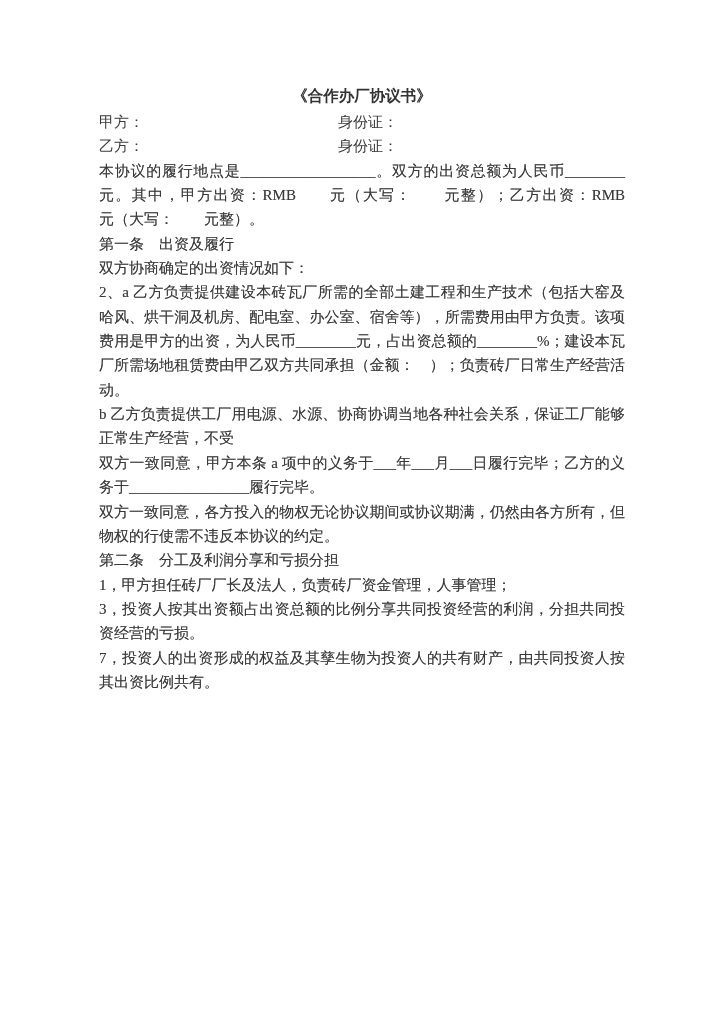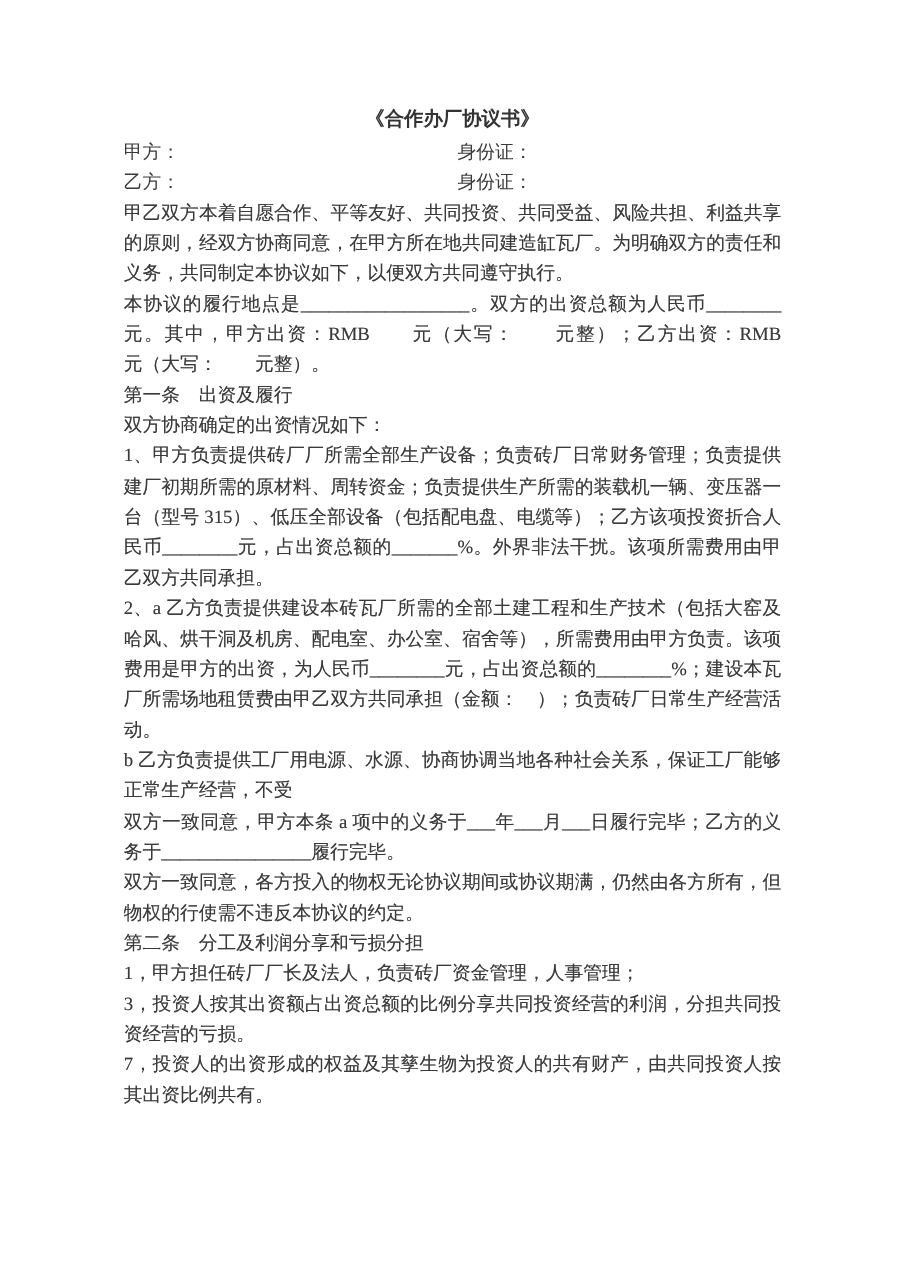--- a/index.html
+++ b/index.html
@@ -30,21 +30,20 @@
   }
   .party-row {
     position:relative;
     height:24.35px;
     white-space:nowrap;
   }
   .party-id {
     position:absolute;
     left:239px;
     top:0;
-    margin-left:28px;
   }
   p.body-par {
     margin:0;
     text-align:justify;
     word-break:break-all;
     text-shadow:0 0 0.4px rgba(70,70,70,0.55);
   }
 </style>
 </head>
 <body>
@@ -56,25 +55,23 @@
 
     <div class="party-row">
       <span>甲方：</span>
       <span class="party-id">身份证：</span>
     </div>
     <div class="party-row">
       <span>乙方：</span>
       <span class="party-id">身份证：</span>
     </div>
 
-    <p class="body-par">甲乙双方本着自愿合作、平等友好、共同投资、共同受益、风险共担、利益共享的原则，经双方协商同意，在甲方所在地共同建造缸瓦厂。为明确双方的责任和义务，共同制定本协议如下，以便双方共同遵守执行。</p>
     <p class="body-par">本协议的履行地点是__________________。双方的出资总额为人民币________元。其中，甲方出资：RMB　　元（大写：　　元整）；乙方出资：RMB　　元（大写：　　元整）。</p>
     <p class="body-par">第一条　出资及履行</p>
     <p class="body-par">双方协商确定的出资情况如下：</p>
-    <p class="body-par"> 1、甲方负责提供砖厂厂所需全部生产设备；负责砖厂日常财务管理；负责提供建厂初期所需的原材料、周转资金；负责提供生产所需的装载机一辆、变压器一台（型号 315）、低压全部设备（包括配电盘、电缆等）；乙方该项投资折合人民币________元，占出资总额的_______%。外界非法干扰。该项所需费用由甲乙双方共同承担。</p>
     <p class="body-par">2、a 乙方负责提供建设本砖瓦厂所需的全部土建工程和生产技术（包括大窑及哈风、烘干洞及机房、配电室、办公室、宿舍等），所需费用由甲方负责。该项费用是甲方的出资，为人民币________元，占出资总额的________%；建设本瓦厂所需场地租赁费由甲乙双方共同承担（金额：　）；负责砖厂日常生产经营活动。</p>
     <p class="body-par">b 乙方负责提供工厂用电源、水源、协商协调当地各种社会关系，保证工厂能够正常生产经营，不受</p>
     <p class="body-par">双方一致同意，甲方本条 a 项中的义务于___年___月___日履行完毕；乙方的义务于________________履行完毕。</p>
     <p class="body-par">双方一致同意，各方投入的物权无论协议期间或协议期满，仍然由各方所有，但物权的行使需不违反本协议的约定。</p>
     <p class="body-par">第二条　分工及利润分享和亏损分担</p>
     <p class="body-par">1，甲方担任砖厂厂长及法人，负责砖厂资金管理，人事管理；</p>
     <p class="body-par">3，投资人按其出资额占出资总额的比例分享共同投资经营的利润，分担共同投资经营的亏损。</p>
     <p class="body-par">7，投资人的出资形成的权益及其孳生物为投资人的共有财产，由共同投资人按其出资比例共有。</p>
 
   </div>

